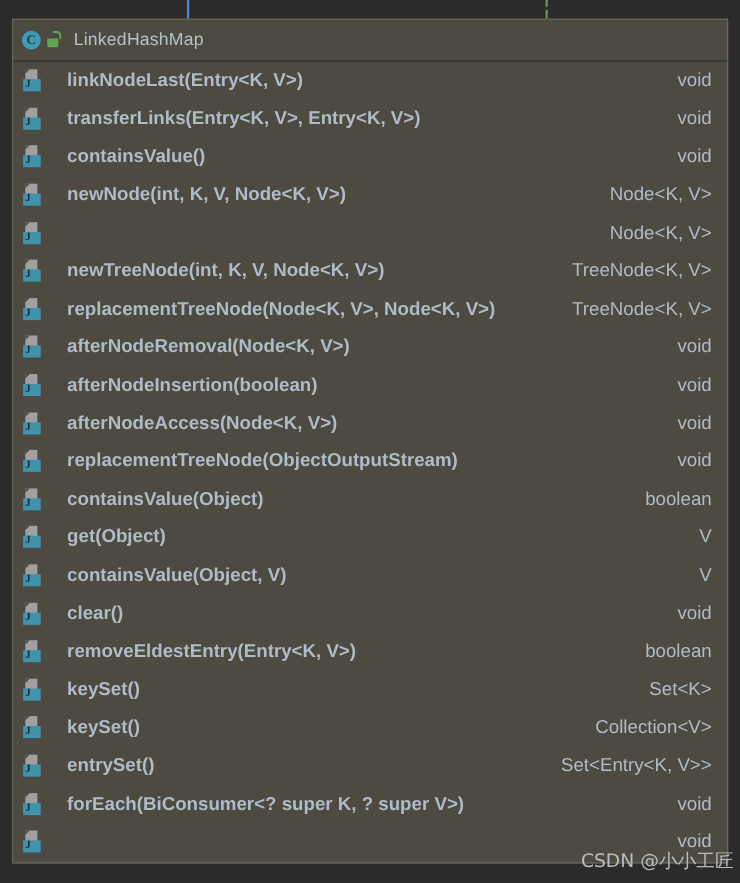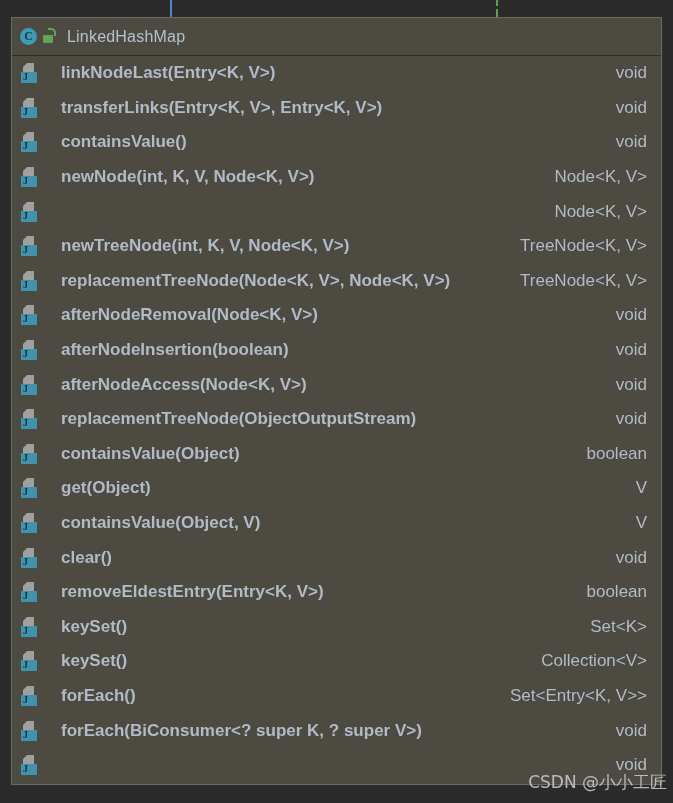--- a/index.html
+++ b/index.html
@@ -405,21 +405,21 @@
         <span class="row-name">keySet()</span>
         <span class="row-type">Collection&lt;V&gt;</span>
       </div>
       <div class="row">
         <span class="method-icon">
           <span class="page"></span>
           <span class="fold"></span>
           <span class="badge"></span>
           <span class="jletter">J</span>
         </span>
-        <span class="row-name">forEach()</span>
+        <span class="row-name">entrySet()</span>
         <span class="row-type">Set&lt;Entry&lt;K, V&gt;&gt;</span>
       </div>
       <div class="row">
         <span class="method-icon">
           <span class="page"></span>
           <span class="fold"></span>
           <span class="badge"></span>
           <span class="jletter">J</span>
         </span>
         <span class="row-name">forEach(BiConsumer&lt;? super K, ? super V&gt;)</span>

